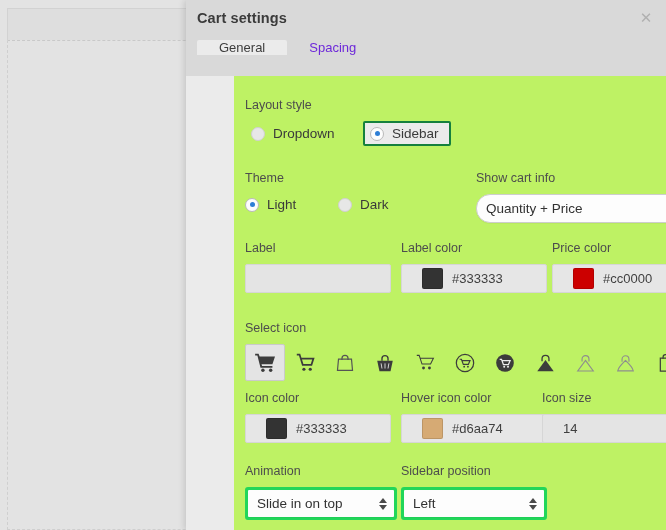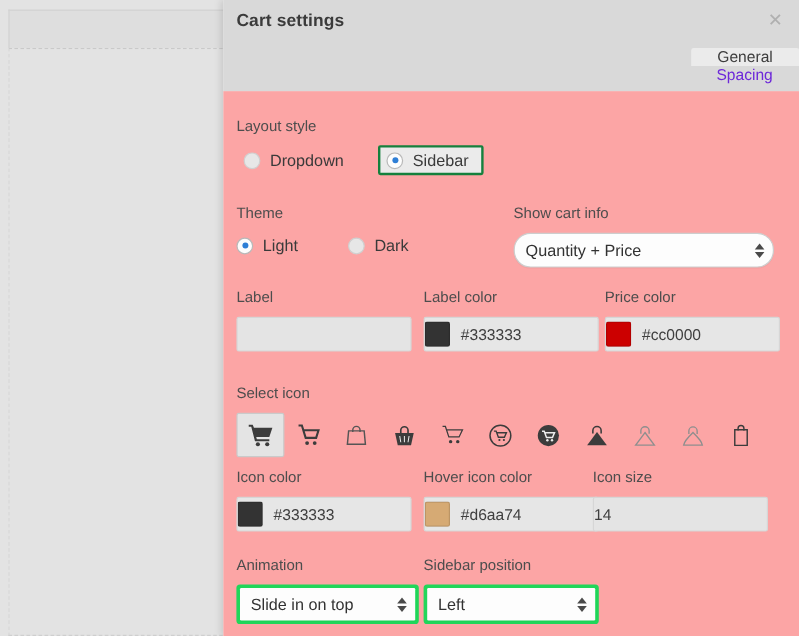--- a/index.html
+++ b/index.html
@@ -102,24 +102,23 @@
     cursor: pointer;
     user-select: none;
   }
 
   
   .tabs {
     position: relative;
     height: 36px;
     background: #d9d9d9;
     display: flex;
-    align-items: flex-end;
+    align-items: flex-start;
     padding-left: 11px;
     box-sizing: border-box;
-    flex-direction: column;
   }
   .tab {
     display: flex;
     align-items: center;
     justify-content: center;
     padding: 0 22px;
     font-size: 13px;
     color: #6d28d9;
     cursor: pointer;
     box-sizing: border-box;
@@ -129,23 +128,24 @@
     background: #ebebeb;
     color: #3d3d3d;
     border-top-left-radius: 2px;
     border-top-right-radius: 2px;
   }
 
   
   .modal-body {
     padding: 0 11px;
     box-sizing: border-box;
-    background: #fca5a5;
+    background: #bef264;
     height: 454px;
     position: relative;
+    margin-left: 48px;
   }
 
   .field-label {
     font-size: 12.5px;
     color: #4d4d4d;
     margin-bottom: 9px;
     display: block;
   }
 
   .section { position: absolute; }
@@ -201,21 +201,21 @@
 
   
   .txt-input {
     height: 29px;
     background: #e6e6e6;
     border: 1px solid #d6d6d6;
     border-radius: 2px;
     box-sizing: border-box;
     display: flex;
     align-items: center;
-    padding: 0 0;
+    padding: 0 20px;
     font-size: 13px;
     color: #3a3a3a;
     overflow: hidden;
   }
   .txt-input.plain { background: #e4e4e4; }
   .swatch {
     width: 21px; height: 21px;
     border-radius: 2px;
     flex: none;
     margin-right: 9px;

